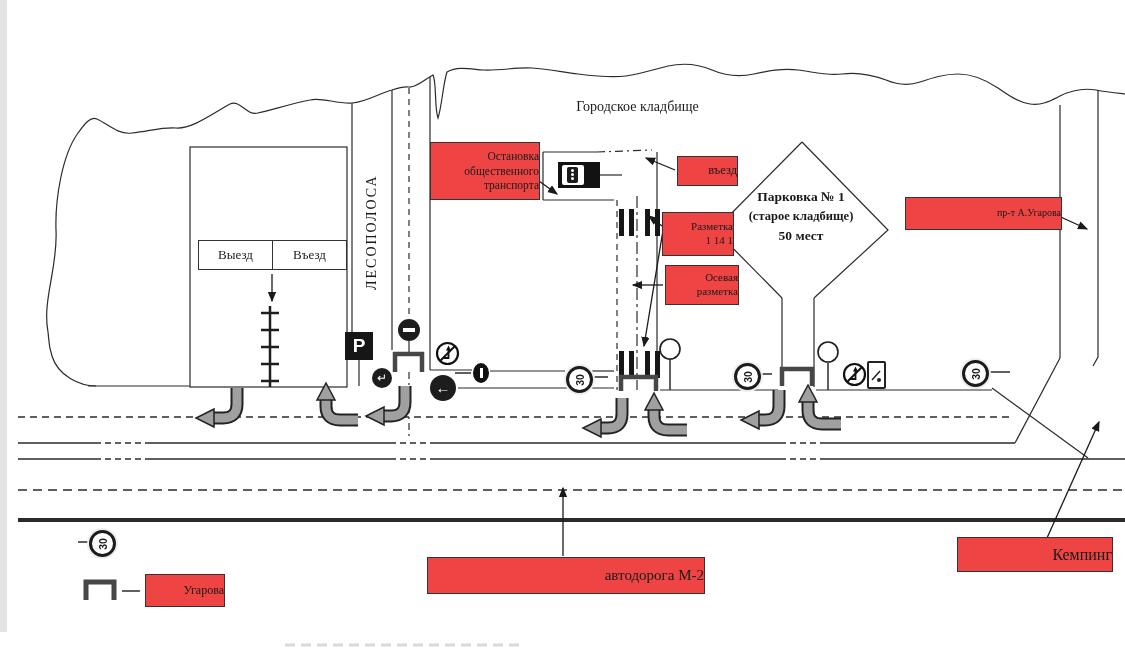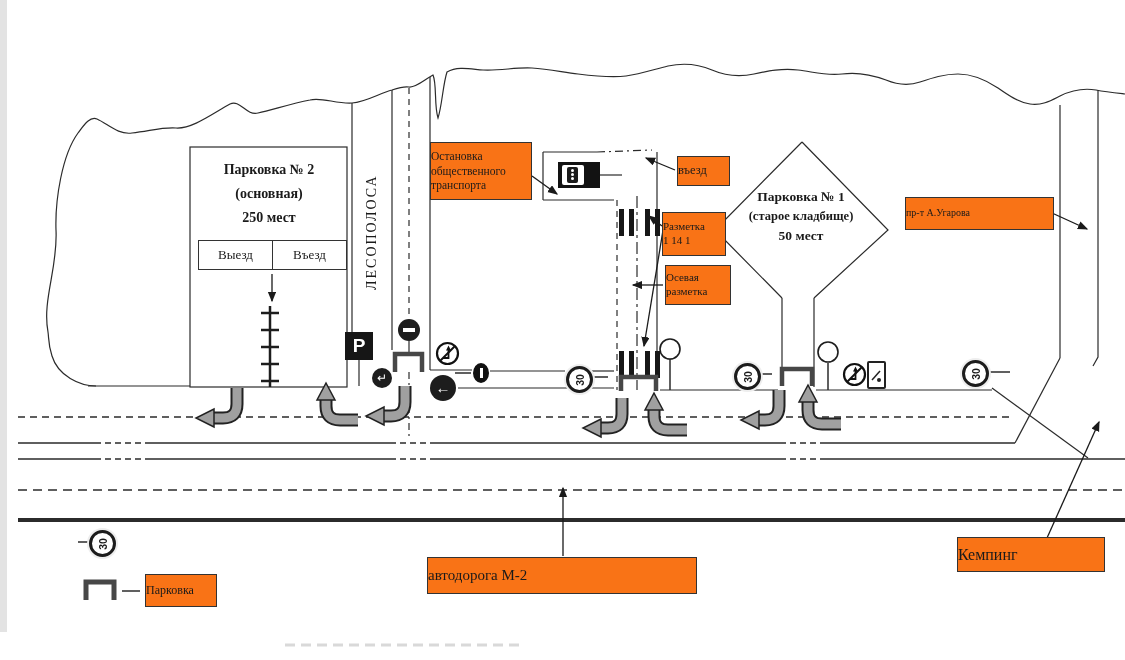--- a/index.html
+++ b/index.html
@@ -1,22 +1,22 @@
 <!DOCTYPE html>
 <html><head>
 <meta charset="utf-8">
 <style>
   html,body{margin:0;padding:0;background:#fff;}
   .canvas{position:relative;width:1125px;height:660px;background:#ffffff;overflow:hidden;
           font-family:"Liberation Serif", serif;color:#1a1a1a;}
   .scan-edge{position:absolute;left:0;top:0;width:7px;height:632px;background:#e3e3e3;}
   svg.geom{position:absolute;left:0;top:0;}
   .lbl{position:absolute;text-align:center;line-height:1.25;}
-  .boxed{border:1px solid #333;background:#f97316;display:flex;flex-direction:column;
-         align-items:flex-start;justify-content:center;}
+  .boxed{border:1px solid #333;background:#ef4444;display:flex;flex-direction:column;
+         align-items:flex-end;justify-content:center;padding-left:8px;}
   .plain{background:transparent;}
   .b{font-weight:bold;}
   
   .pk2{left:195px;top:158px;width:148px;font-size:14px;font-weight:bold;line-height:1.7;}
   .exit-table{position:absolute;left:198px;top:240px;width:147px;height:28px;display:flex;
               border:1px solid #333;background:#fff;font-size:13px;}
   .exit-table .cell{flex:1;display:flex;align-items:center;justify-content:center;}
   .exit-table .cell+.cell{border-left:1px solid #333;}
   .forest{position:absolute;left:352px;top:103px;width:40px;height:258px;display:flex;
           align-items:center;justify-content:center;writing-mode:vertical-rl;
@@ -213,26 +213,22 @@
       <path d="M663 285 L633 285" marker-end="url(#ah)"></path>
       <path d="M1052 213 L1087 229" marker-end="url(#ah)"></path>
       <path d="M1047 538 L1099 422" marker-end="url(#ah)"></path>
       <path d="M563 556 L563 488" marker-end="url(#ah)"></path>
       <path d="M272 274 L272 301" marker-end="url(#ah)"></path>
     </g>
 
     <path d="M285 645 H520" stroke="#d9d9d9" stroke-width="3" stroke-dasharray="10 6" fill="none"></path>
   </svg>
 
-
-  <div class="lbl pk2">
-    <div>Парковка № 2</div>
-    <div>(основная)</div>
-    <div>250 мест</div>
-  </div>
+  <div class="lbl plain" style="left:545px;top:98px;width:185px;font-size:14px;">Городское кладбище</div>
+
 
   <div class="exit-table">
     <div class="cell">Выезд</div>
     <div class="cell">Въезд</div>
   </div>
 
   <div class="forest">ЛЕСОПОЛОСА</div>
 
   <div class="lbl boxed" style="left:430px;top:142px;width:100px;height:56px;font-size:11.5px;">
     <div>Остановка</div>
@@ -257,21 +253,21 @@
     <div style="font-size:12.5px;">(старое кладбище)</div>
     <div>50 мест</div>
   </div>
 
   <div class="lbl boxed" style="left:905px;top:197px;width:147px;height:31px;font-size:10px;">пр-т А.Угарова</div>
 
   <div class="lbl boxed" style="left:427px;top:557px;width:268px;height:35px;font-size:15px;">автодорога М-2</div>
 
   <div class="lbl boxed" style="left:957px;top:537px;width:146px;height:33px;font-size:16px;">Кемпинг</div>
 
-  <div class="lbl boxed" style="left:145px;top:574px;width:70px;height:31px;font-size:12px;">Парковка</div>
+  <div class="lbl boxed" style="left:145px;top:574px;width:70px;height:31px;font-size:12px;">Угарова</div>
 
   <div class="sgn p-sign" style="left:345px;top:332px;">
     <span>P</span>
   </div>
 
   <div class="sgn dark-circle noentry" style="left:398px;top:319px;">
       <i></i>
     </div>
 
   <div class="sgn dark-circle turncircle" style="left:372px;top:368px;">

